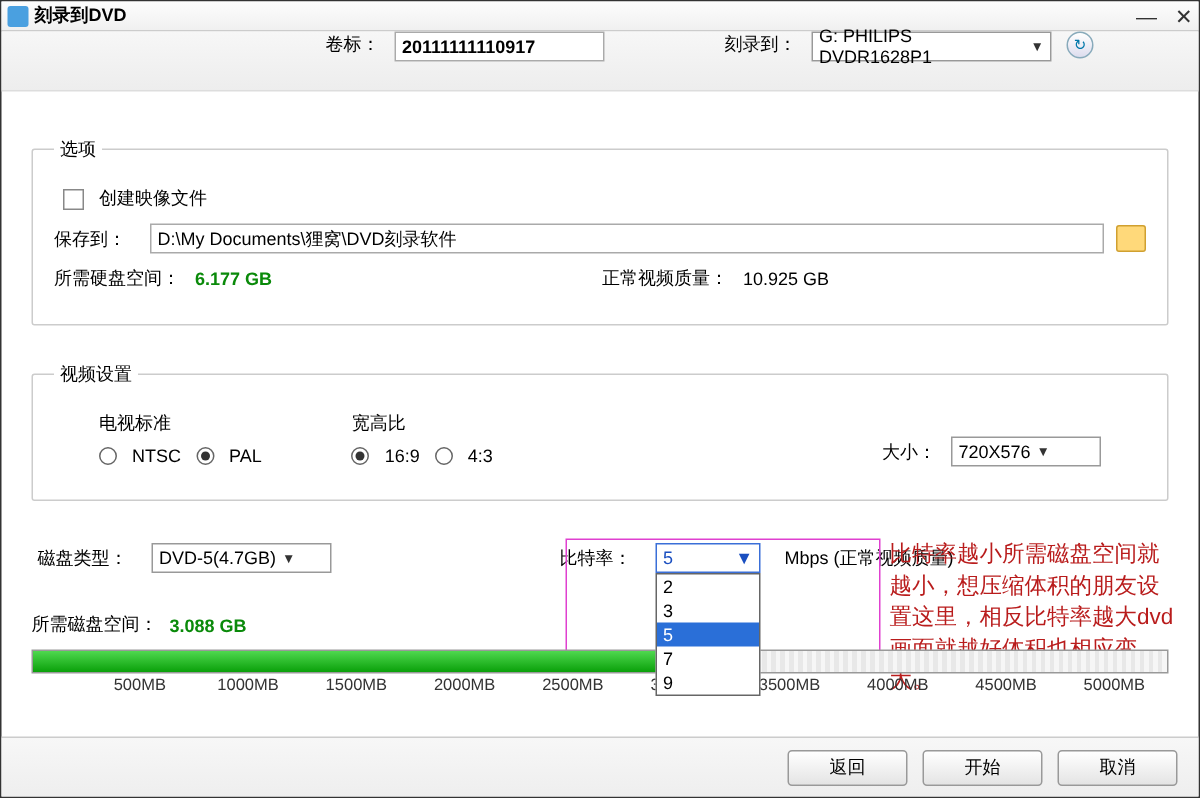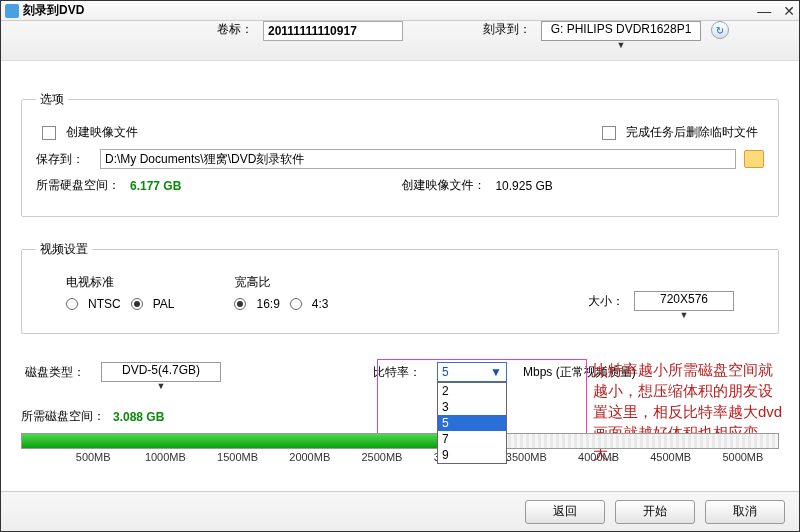--- a/index.html
+++ b/index.html
@@ -6,21 +6,21 @@
 body { font-family: "Microsoft YaHei", Arial, sans-serif; font-size: 12px; background: #fff; }
 .window { width: 800px; height: 532px; border: 1px solid #333; position: relative; background: #fff; }
 .titlebar { height: 20px; background: linear-gradient(#fdfdfd,#f0f0f0); border-bottom: 1px solid #ccc; display: flex; align-items: center; padding: 0 4px; }
 .titlebar .icon { width: 14px; height: 14px; background: #4aa0e0; border-radius: 2px; margin-right: 4px; }
 .titlebar .title { font-weight: bold; font-size: 12px; flex: 1; }
 .titlebar .ctrls { display: flex; gap: 12px; font-size: 14px; color: #333; }
 .toprow { height: 40px; background: linear-gradient(#f7f7f7,#ededed); border-bottom: 1px solid #ddd; display: flex; align-items: flex-start; padding: 0 20px; gap: 10px; }
 .label { font-size: 12px; }
 input.text, select.sel { border: 1px solid #aaa; height: 20px; padding: 0 4px; font-size: 12px; background: #fff; }
 .dd { display: inline-flex; align-items: center; }
-.dd .dbox { border: 1px solid #999; height: 20px; padding: 0 4px; background: #fff; display: inline-flex; align-items: center; gap: 4px; flex-direction: column; }
+.dd .dbox { border: 1px solid #999; height: 20px; padding: 0 4px; background: #fff; display: inline-flex; align-items: center; gap: 4px; }
 .dd .arrow { font-size: 9px; color: #333; }
 .circlebtn { width: 18px; height: 18px; border: 1px solid #8ab; border-radius: 50%; background: linear-gradient(#fff,#dde); display: inline-flex; align-items: center; justify-content: center; font-size: 10px; color: #07a; }
 .content { padding: 10px 20px; }
 fieldset { border: 1px solid #ccc; border-radius: 2px; padding: 16px 14px 14px; margin-top: 20px; position: relative; }
 legend { font-size: 12px; padding: 0 4px; }
 .row { display: flex; align-items: center; gap: 8px; margin-bottom: 8px; }
 .chk { width: 14px; height: 14px; border: 1px solid #888; background: #fff; }
 .pathbox { flex: 1; border: 1px solid #aaa; height: 20px; padding: 0 4px; display: flex; align-items: center; background: #fff; }
 .folderbtn { width: 20px; height: 18px; background: #ffd97a; border: 1px solid #d0a030; border-radius: 2px; }
 .green { color: #0a8a0a; font-weight: bold; }
@@ -73,40 +73,36 @@
   </div>
 
   <div class="content">
     <fieldset>
       <legend>选项</legend>
       <div class="row" style="justify-content:space-between;padding:0 6px;">
         <div class="subgroup">
           <div class="chk"></div>
           <span>创建映像文件</span>
         </div>
-        <div class="subgroup">
-          <div class="chk"></div>
-          <span>完成任务后删除临时文件</span>
-        </div>
       </div>
       <div class="row">
         <span class="label" style="width:56px">保存到：</span>
         <div class="pathbox">
             <span>D:\My Documents\狸窝\DVD刻录软件</span>
           </div>
         <div class="folderbtn"></div>
       </div>
       <div class="row" style="gap:30px;">
         <div class="subgroup">
           <span>所需硬盘空间：</span>
           <span class="green">6.177 GB</span>
         </div>
         <div style="width:160px"></div>
         <div class="subgroup">
-          <span>创建映像文件：</span>
+          <span>正常视频质量：</span>
           <span>10.925 GB</span>
         </div>
       </div>
     </fieldset>
 
     <fieldset style="margin-top:24px;">
       <legend>视频设置</legend>
       <div class="row" style="gap:60px;padding:0 30px;">
         <div>
           <div class="colhead">电视标准</div>

